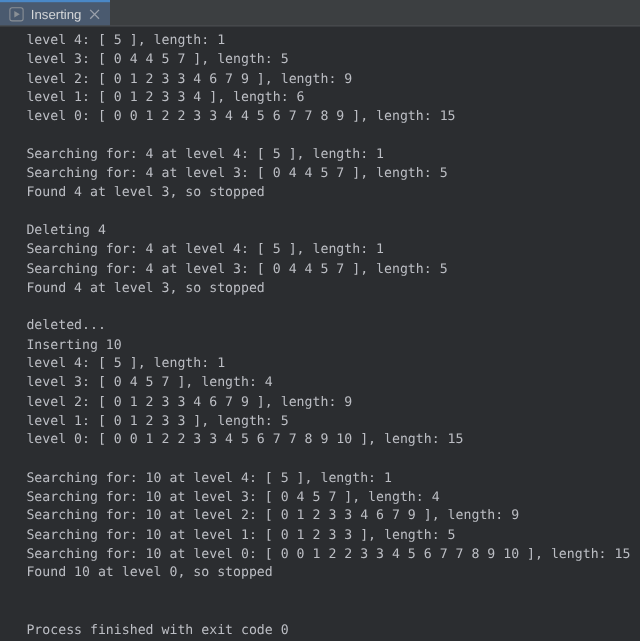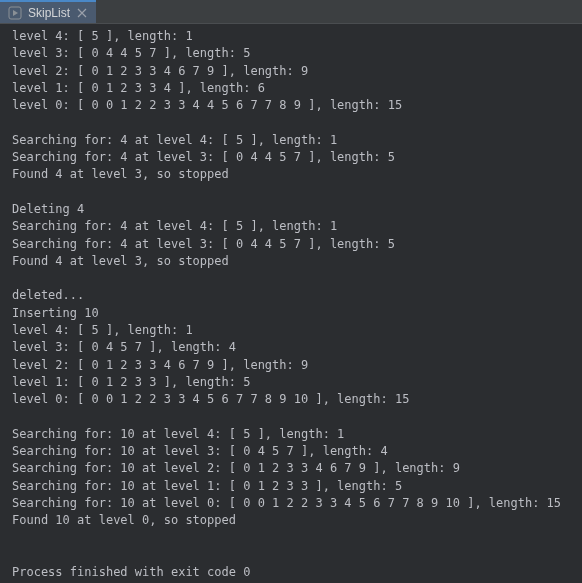--- a/index.html
+++ b/index.html
@@ -47,34 +47,34 @@
     justify-content: center;
     opacity: 0.7;
   }
   .close-icon svg { width: 10px; height: 10px; }
   .console {
     padding: 4px 12px 12px 12px;
     line-height: 17.3px;
     white-space: pre;
     color: #bcbec4;
   }
-  .line { display: block; min-height: 17.3px; }
+  .line { display: block; min-height: 17.3px; margin-left: 12px; }
 </style>
 </head>
 <body>
 
 <div class="tab-bar">
   <div class="tab">
     <span class="tab-icon">
       <svg viewBox="0 0 14 14">
         <rect x="1" y="1" width="12" height="12" rx="2" fill="none" stroke="#8a9096" stroke-width="1"></rect>
         <path d="M5 4 L10 7 L5 10 Z" fill="#8a9096"></path>
       </svg>
     </span>
-    <span>SkipList</span>
+    <span>Inserting</span>
     <span class="close-icon">
       <svg viewBox="0 0 10 10">
         <path d="M1 1 L9 9 M9 1 L1 9" stroke="#bcbec4" stroke-width="1.2" fill="none"></path>
       </svg>
     </span>
   </div>
 </div>
 
 <div class="console" id="console"><span class="line">level 4: [ 5 ], length: 1</span><span class="line">level 3: [ 0 4 4 5 7 ], length: 5</span><span class="line">level 2: [ 0 1 2 3 3 4 6 7 9 ], length: 9</span><span class="line">level 1: [ 0 1 2 3 3 4 ], length: 6</span><span class="line">level 0: [ 0 0 1 2 2 3 3 4 4 5 6 7 7 8 9 ], length: 15</span><span class="line"></span><span class="line">Searching for: 4 at level 4: [ 5 ], length: 1</span><span class="line">Searching for: 4 at level 3: [ 0 4 4 5 7 ], length: 5</span><span class="line">Found 4 at level 3, so stopped</span><span class="line"></span><span class="line">Deleting 4</span><span class="line">Searching for: 4 at level 4: [ 5 ], length: 1</span><span class="line">Searching for: 4 at level 3: [ 0 4 4 5 7 ], length: 5</span><span class="line">Found 4 at level 3, so stopped</span><span class="line"></span><span class="line">deleted...</span><span class="line">Inserting 10</span><span class="line">level 4: [ 5 ], length: 1</span><span class="line">level 3: [ 0 4 5 7 ], length: 4</span><span class="line">level 2: [ 0 1 2 3 3 4 6 7 9 ], length: 9</span><span class="line">level 1: [ 0 1 2 3 3 ], length: 5</span><span class="line">level 0: [ 0 0 1 2 2 3 3 4 5 6 7 7 8 9 10 ], length: 15</span><span class="line"></span><span class="line">Searching for: 10 at level 4: [ 5 ], length: 1</span><span class="line">Searching for: 10 at level 3: [ 0 4 5 7 ], length: 4</span><span class="line">Searching for: 10 at level 2: [ 0 1 2 3 3 4 6 7 9 ], length: 9</span><span class="line">Searching for: 10 at level 1: [ 0 1 2 3 3 ], length: 5</span><span class="line">Searching for: 10 at level 0: [ 0 0 1 2 2 3 3 4 5 6 7 7 8 9 10 ], length: 15</span><span class="line">Found 10 at level 0, so stopped</span><span class="line"></span><span class="line"></span><span class="line">Process finished with exit code 0</span></div>
 

